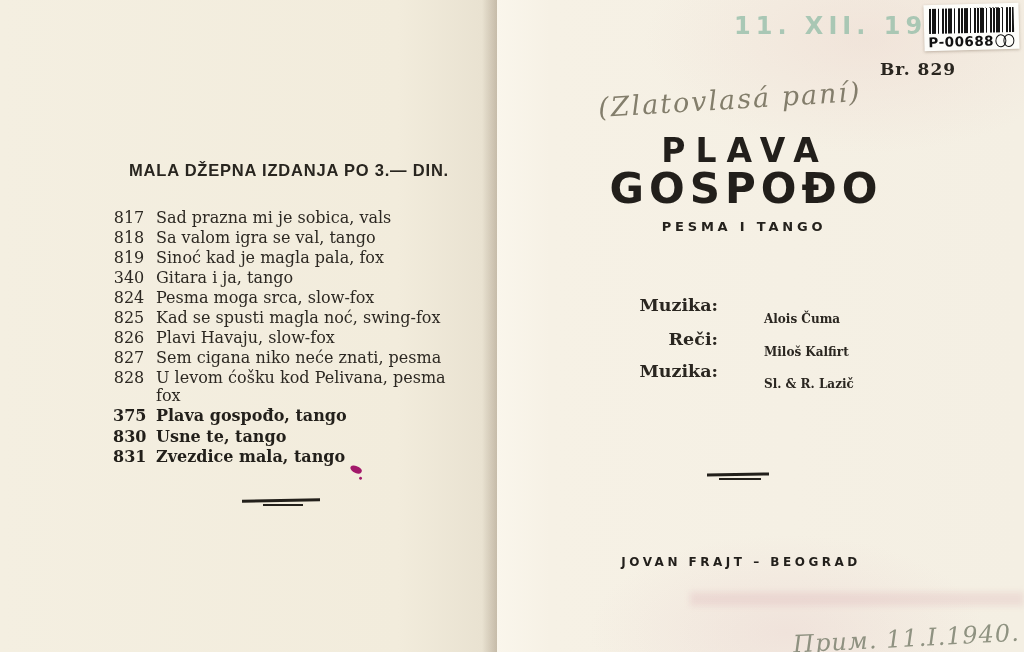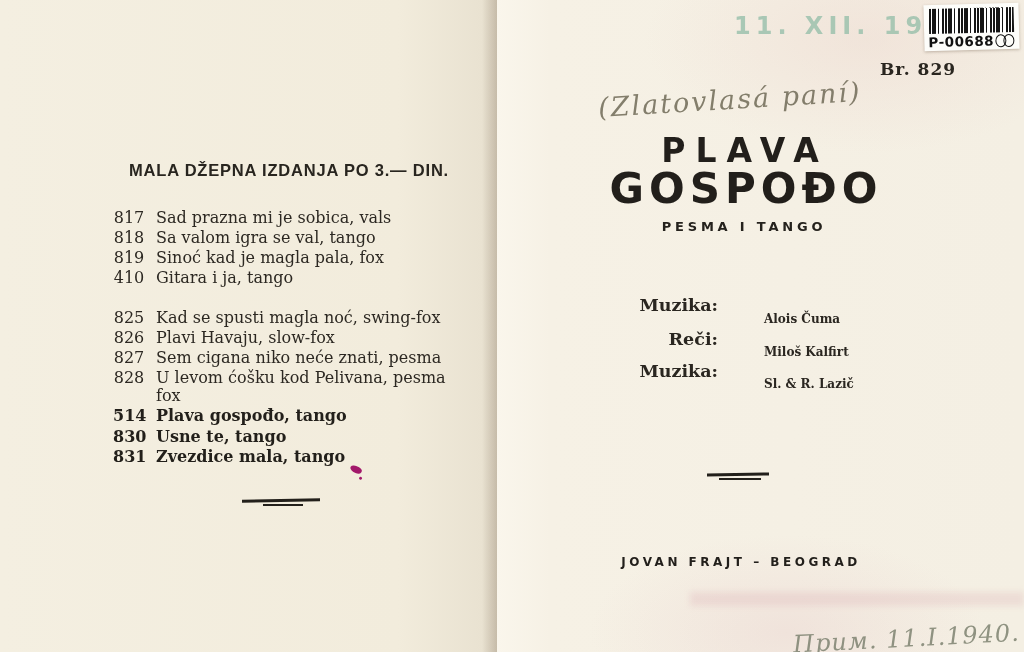--- a/index.html
+++ b/index.html
@@ -141,39 +141,42 @@
     <div class="row" style="top:208px">
       <span class="num">817</span><span>Sad prazna mi je sobica, vals</span>
     </div>
     <div class="row" style="top:228px">
       <span class="num">818</span><span>Sa valom igra se val, tango</span>
     </div>
     <div class="row" style="top:248px">
       <span class="num">819</span><span>Sinoć kad je magla pala, fox</span>
     </div>
     <div class="row" style="top:268px">
-      <span class="num">410</span><span>Gitara i ja, tango</span>
+      <span class="num">340</span><span>Gitara i ja, tango</span>
+    </div>
+    <div class="row" style="top:288px">
+      <span class="num">824</span><span>Pesma moga srca, slow-fox</span>
     </div>
     <div class="row" style="top:308px">
       <span class="num">825</span><span>Kad se spusti magla noć, swing-fox</span>
     </div>
     <div class="row" style="top:328px">
       <span class="num">826</span><span>Plavi Havaju, slow-fox</span>
     </div>
     <div class="row" style="top:348px">
       <span class="num">827</span><span>Sem cigana niko neće znati, pesma</span>
     </div>
     <div class="row" style="top:368px">
       <span class="num">828</span><span>U levom ćošku kod Pelivana, pesma</span>
     </div>
     <div class="row cont" style="top:386px">
       <span>fox</span>
     </div>
     <div class="row bold" style="top:406px">
-      <span class="num">514</span><span>Plava gospođo, tango</span>
+      <span class="num">375</span><span>Plava gospođo, tango</span>
     </div>
     <div class="row bold" style="top:427px">
       <span class="num">830</span><span>Usne te, tango</span>
     </div>
     <div class="row bold" style="top:447px">
       <span class="num">831</span><span>Zvezdice mala, tango</span>
     </div>
 
     <div class="divider-long" style="left:242px;top:499px;width:78px"></div>
     <div class="divider-short" style="left:263px;top:504px;width:40px"></div>

